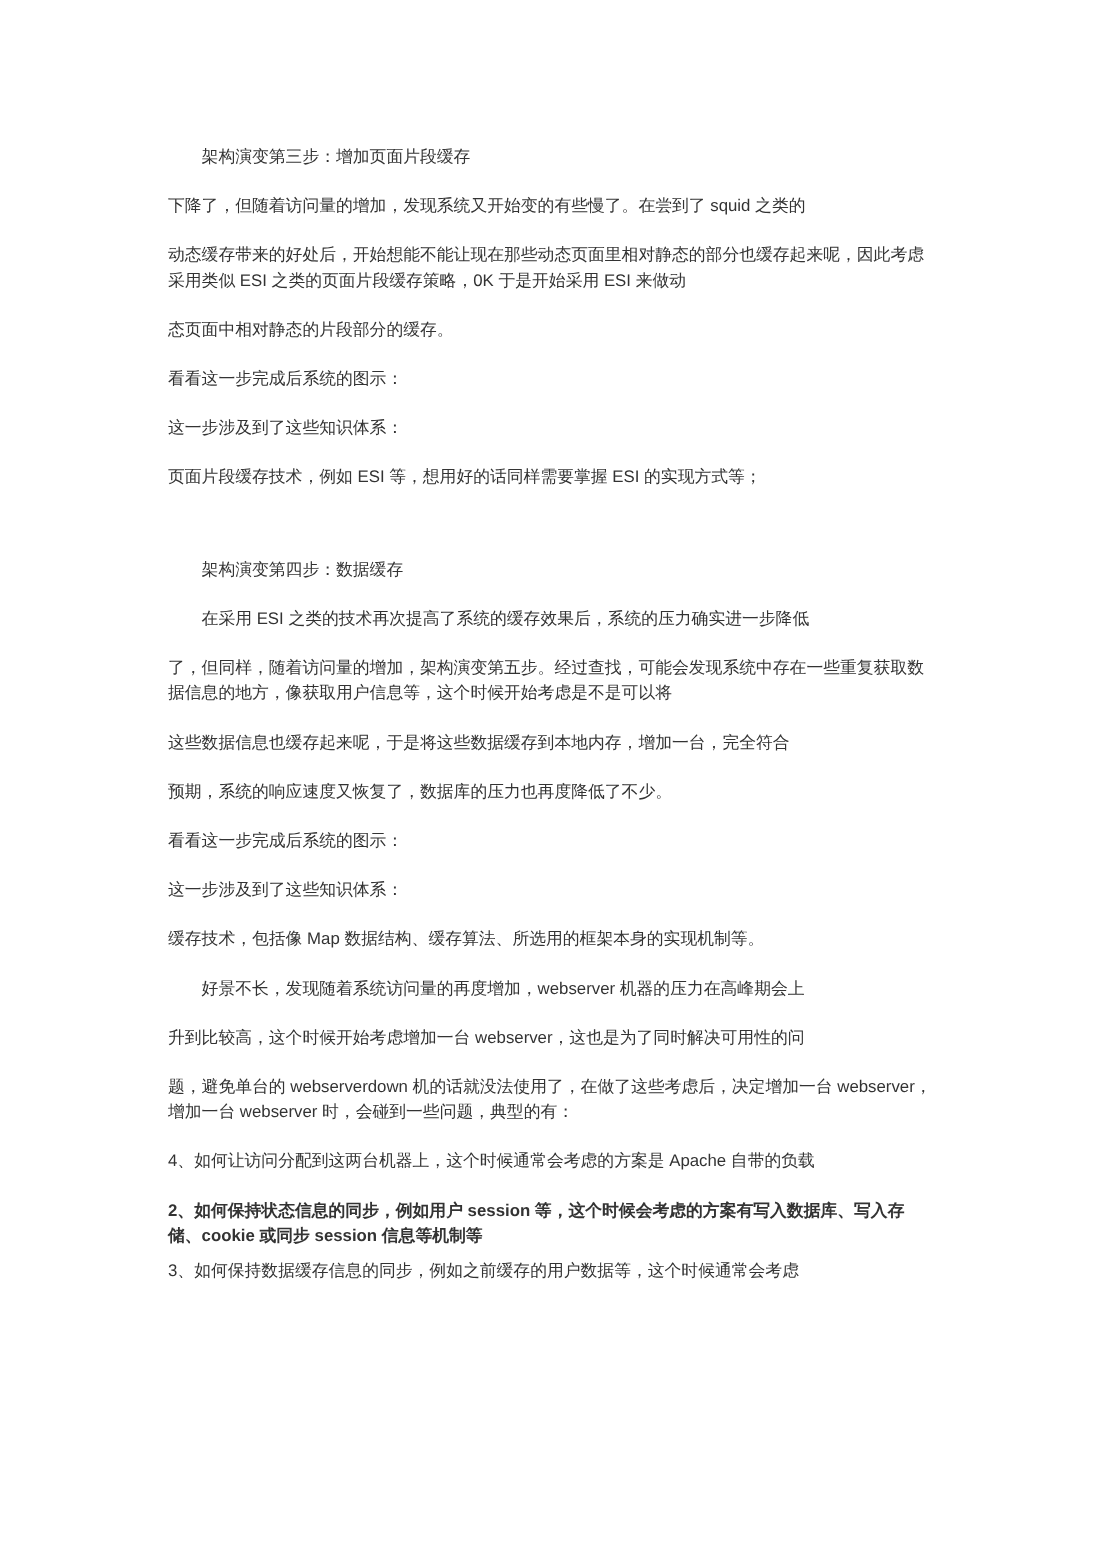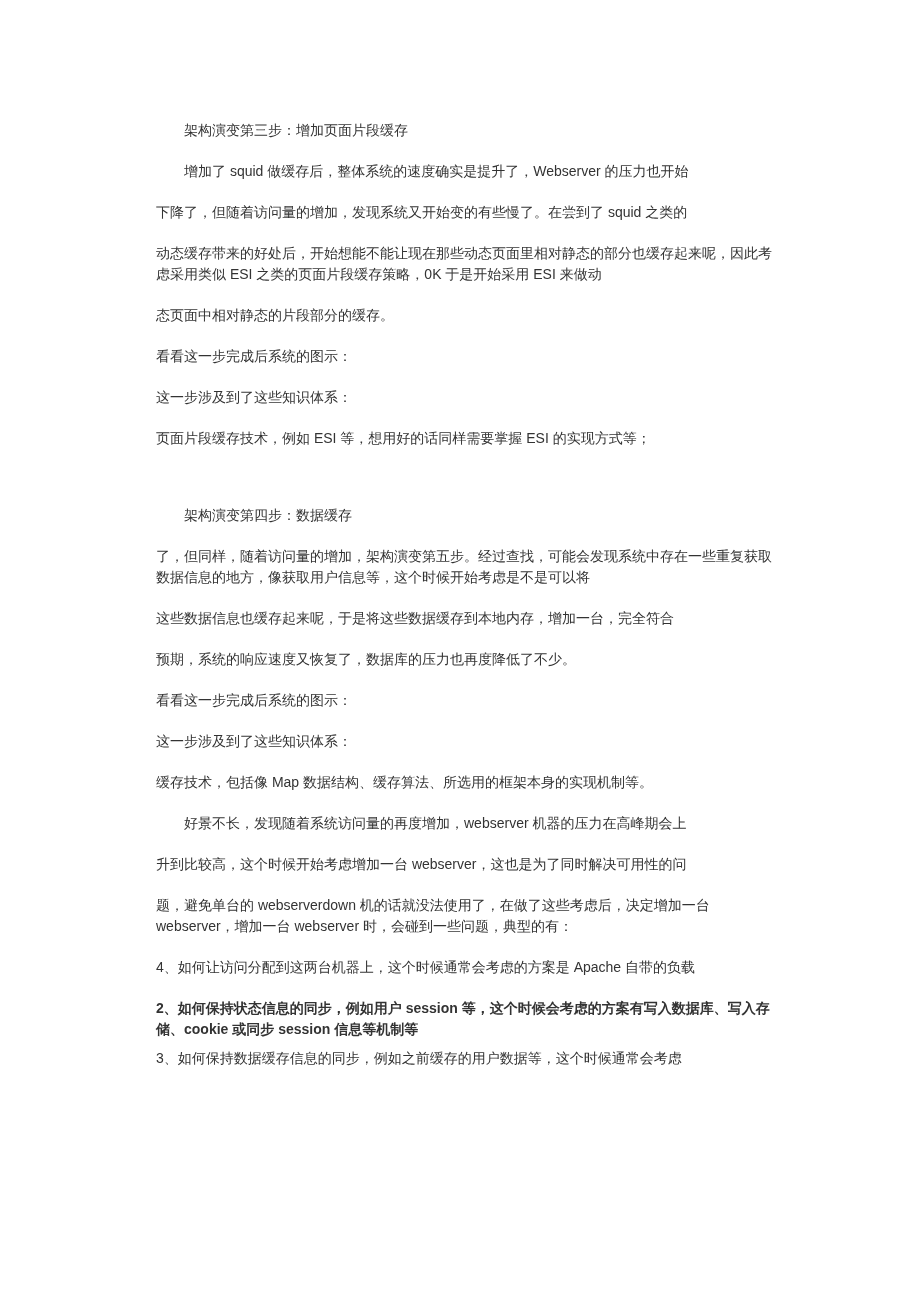--- a/index.html
+++ b/index.html
@@ -11,48 +11,48 @@
     color: #333333;
     line-height: 1.5;
   }
   .page {
     width: 920px;
     min-height: 1303px;
     box-sizing: border-box;
     padding: 120px 140px 80px 140px;
   }
   .p {
-    margin: 0 0 20px 16px;
+    margin: 0 0 20px 0;
   }
   .indent {
     text-indent: 2em;
   }
   .section-gap {
     margin-top: 56px;
   }
   .tight {
     margin-bottom: 8px;
     font-weight: bold;
   }
 </style>
 </head>
 <body>
 
 <div class="page">
 
   <p class="p indent">架构演变第三步：增加页面片段缓存</p>
-  <p class="p indent">增加了 squid 做缓存后，整体系统的速度确实是提升了，Webserver 的压力也开始</p>
   <p class="p">下降了，但随着访问量的增加，发现系统又开始变的有些慢了。在尝到了 squid 之类的</p>
   <p class="p">动态缓存带来的好处后，开始想能不能让现在那些动态页面里相对静态的部分也缓存起来呢，因此考虑采用类似 ESI 之类的页面片段缓存策略，0K 于是开始采用 ESI 来做动</p>
   <p class="p">态页面中相对静态的片段部分的缓存。</p>
   <p class="p">看看这一步完成后系统的图示：</p>
   <p class="p">这一步涉及到了这些知识体系：</p>
   <p class="p">页面片段缓存技术，例如 ESI 等，想用好的话同样需要掌握 ESI 的实现方式等；</p>
 
   <p class="p indent section-gap">架构演变第四步：数据缓存</p>
+  <p class="p indent">在采用 ESI 之类的技术再次提高了系统的缓存效果后，系统的压力确实进一步降低</p>
   <p class="p">了，但同样，随着访问量的增加，架构演变第五步。经过查找，可能会发现系统中存在一些重复获取数据信息的地方，像获取用户信息等，这个时候开始考虑是不是可以将</p>
   <p class="p">这些数据信息也缓存起来呢，于是将这些数据缓存到本地内存，增加一台，完全符合</p>
   <p class="p">预期，系统的响应速度又恢复了，数据库的压力也再度降低了不少。</p>
   <p class="p">看看这一步完成后系统的图示：</p>
   <p class="p">这一步涉及到了这些知识体系：</p>
   <p class="p">缓存技术，包括像 Map 数据结构、缓存算法、所选用的框架本身的实现机制等。</p>
 
   <p class="p indent">好景不长，发现随着系统访问量的再度增加，webserver 机器的压力在高峰期会上</p>
   <p class="p">升到比较高，这个时候开始考虑增加一台 webserver，这也是为了同时解决可用性的问</p>
   <p class="p">题，避免单台的 webserverdown 机的话就没法使用了，在做了这些考虑后，决定增加一台 webserver，增加一台 webserver 时，会碰到一些问题，典型的有：</p>

